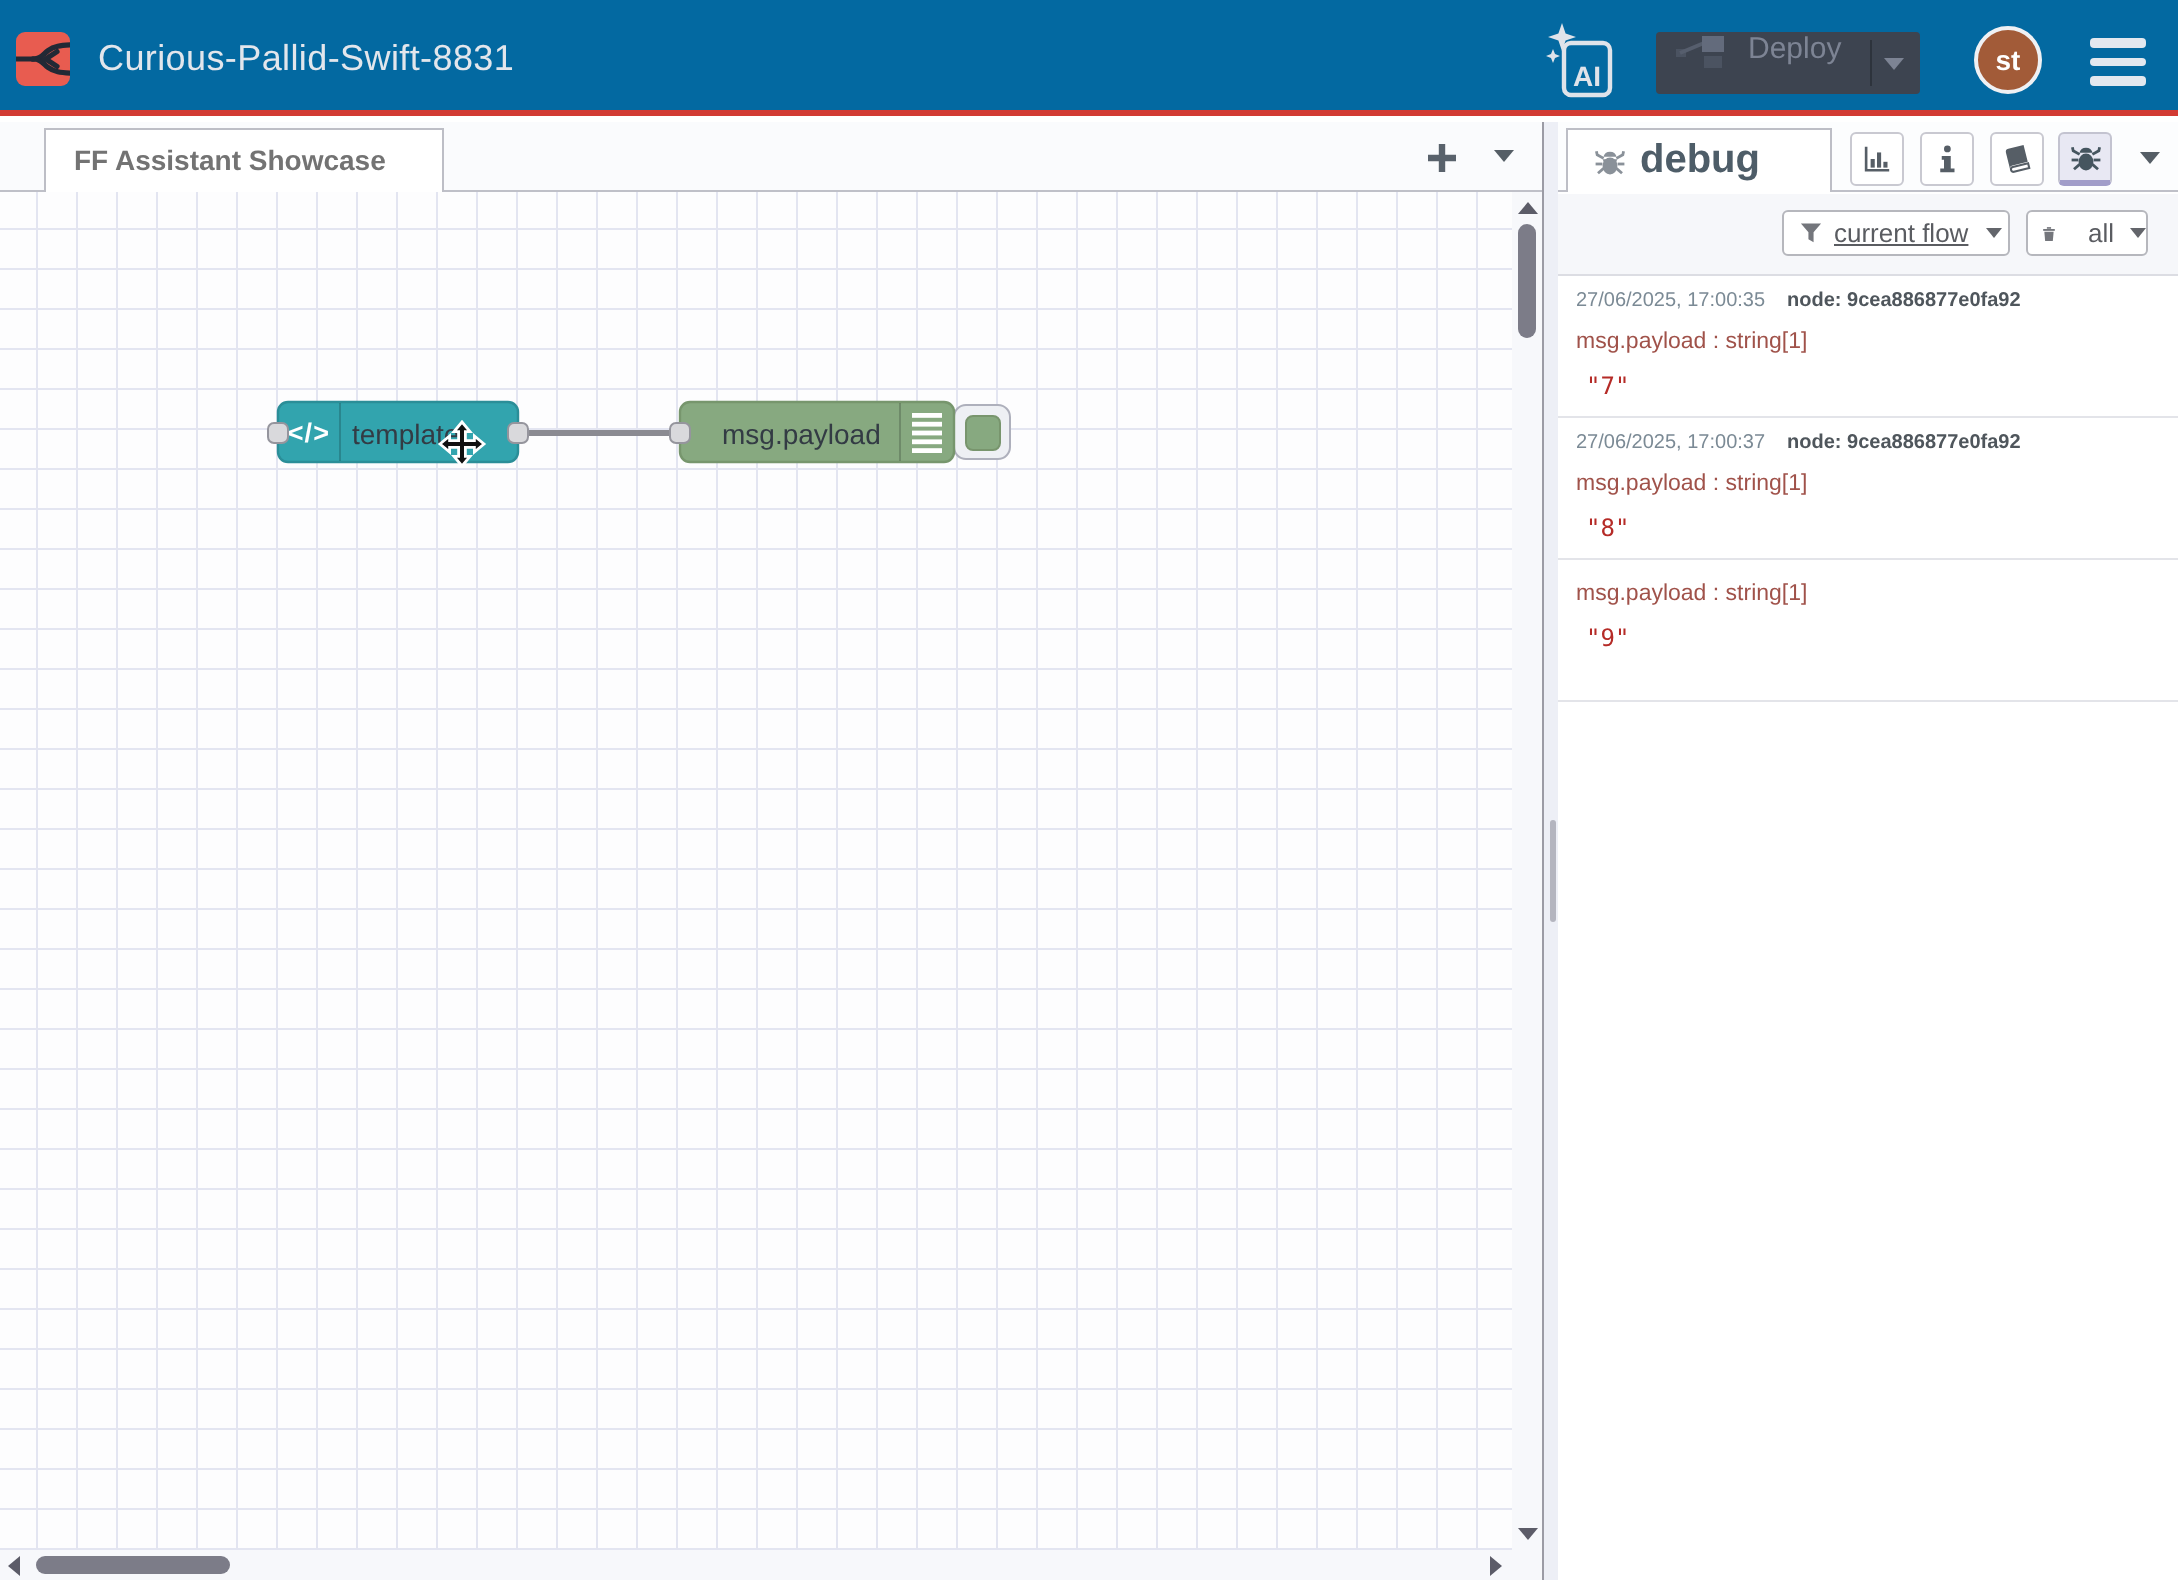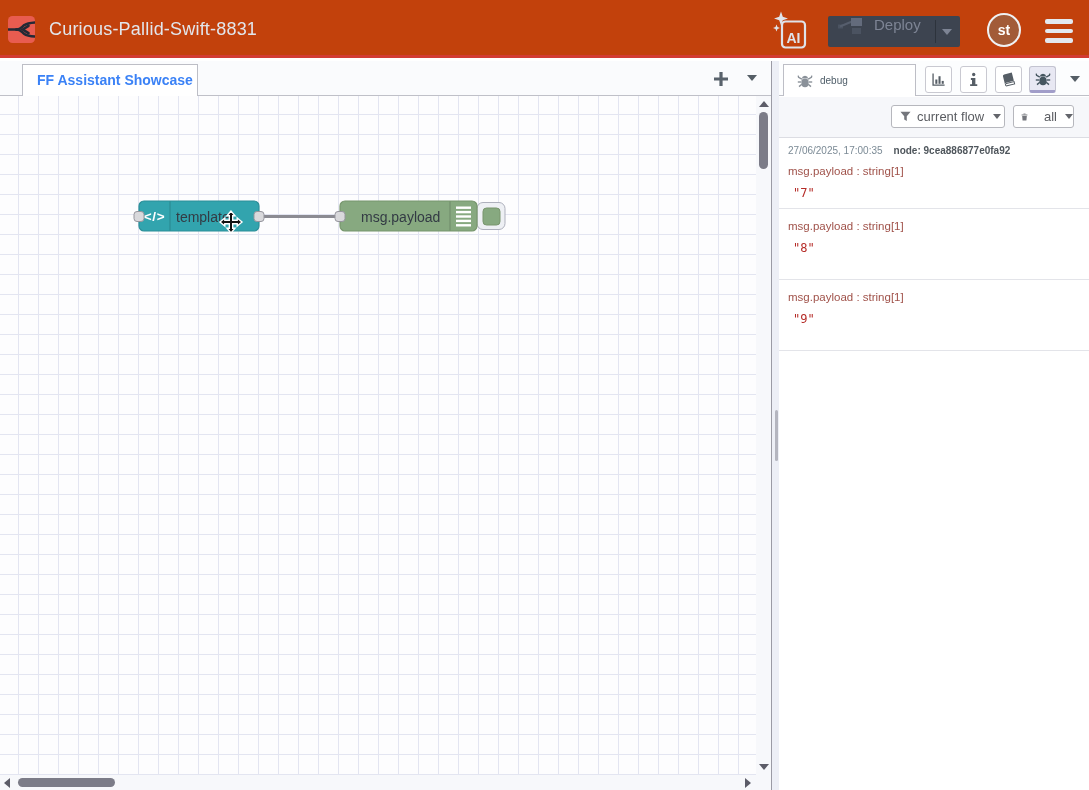--- a/index.html
+++ b/index.html
@@ -1,39 +1,39 @@
 <!DOCTYPE html>
 <html><head>
 <meta charset="utf-8">
 <style>
   * { margin:0; padding:0; box-sizing:border-box; }
   html,body { width:1089px; height:790px; overflow:hidden; }
   body { font-family:"Liberation Sans","DejaVu Sans",sans-serif; }
   .app { position:relative; width:1089px; height:790px; background:#fff; overflow:hidden; }
 
   
-  .header { position:absolute; left:0; top:0; width:1089px; height:58px; background:#c2410c; border-bottom:3px solid #d23b33; }
+  .header { position:absolute; left:0; top:0; width:1089px; height:58px; background:#0369a1; border-bottom:3px solid #d23b33; }
   .logo { position:absolute; left:8px; top:16px; width:27px; height:27px; }
   .app-title { position:absolute; left:49px; top:0; height:58px; line-height:58px; color:#e2e6ec; font-size:18px; font-weight:400; letter-spacing:0.2px; }
   .ai-btn { position:absolute; left:771px; top:11px; width:36px; height:38px; cursor:pointer; }
   .deploy-btn { position:absolute; left:828px; top:16px; width:132px; height:31px; background:#3d4450; border-radius:2px; display:flex; }
   .deploy-icon { margin-left:10px; }
   .deploy-label { color:#7d8494; font-size:15px; margin-left:10px; }
   .deploy-split { position:absolute; left:107px; top:4px; width:1px; height:23px; background:rgba(0,0,0,0.25); }
   .deploy-caret { position:absolute; left:114px; top:13px; width:0; height:0; border-left:5px solid transparent; border-right:5px solid transparent; border-top:6px solid #7d8494; }
   .avatar { position:absolute; left:987px; top:13px; width:34px; height:34px; border-radius:50%; background:#a25b38; border:2px solid #eff1f4; color:#fff; font-weight:bold; font-size:14px; display:flex; align-items:center; justify-content:center; }
   .hamburger { position:absolute; left:1045px; top:19px; width:28px; height:24px; cursor:pointer; }
   .hamburger span { position:absolute; left:0; width:28px; height:4.5px; border-radius:2px; background:#e3e8ef; }
   .hamburger span:nth-child(1){ top:0; }
   .hamburger span:nth-child(2){ top:9.5px; }
   .hamburger span:nth-child(3){ top:19px; }
 
   
   .tabbar { position:absolute; left:0; top:61px; width:771px; height:35px; background:#fafbfd; border-bottom:1px solid #bfc0c8; }
-  .flow-tab { position:absolute; left:22px; top:3px; width:176px; height:32px; background:#fff; border:1px solid #bdbec6; border-bottom:none; line-height:30px; padding-left:14px; font-size:14px; font-weight:bold; color:#3b82f6; }
+  .flow-tab { position:absolute; left:22px; top:3px; width:200px; height:32px; background:#fff; border:1px solid #bdbec6; border-bottom:none; line-height:30px; padding-left:14px; font-size:14px; font-weight:bold; color:#737373; }
   .tab-add-btn { position:absolute; left:708px; top:66px; width:26px; height:26px; text-align:center; cursor:pointer; }
   .tab-menu-btn { position:absolute; left:741px; top:69px; width:22px; height:20px; cursor:pointer; }
   .tri-down { width:0; height:0; border-left:5.5px solid transparent; border-right:5.5px solid transparent; border-top:6.5px solid #555e66; }
   .tab-menu-btn .tri-down { margin:6px auto 0; }
 
   
   .canvas { position:absolute; left:0; top:96px; width:756px; height:679px; background:#fdfdfe;
     background-image:linear-gradient(to right,#e3e5f1 1px,transparent 1px),linear-gradient(to bottom,#e3e5f1 1px,transparent 1px);
     background-size:20px 20px; background-position:18px 18px; }
   .canvas svg { position:absolute; left:0; top:0; }
@@ -50,29 +50,29 @@
 
   
   .splitter { position:absolute; left:771px; top:61px; width:8px; height:729px; background:#edeff6; border-left:1px solid #9b9ba5; cursor:col-resize; }
   .splitter .grip { position:absolute; left:2.5px; top:349px; width:3px; height:51px; border-radius:2px; background:#b4b5bf; }
 
   
   .sidebar { position:absolute; left:779px; top:61px; width:310px; height:729px; background:#fff; }
   .sb-tabbar { position:absolute; left:0; top:0; width:310px; height:35px; background:#fcfdfe; border-bottom:1px solid #bfc0c8; }
   .sb-tab { position:absolute; left:4px; top:3px; width:133px; height:32px; background:#fff; border:1px solid #bdbec6; border-bottom:none; display:flex; align-items:center; }
   .sb-tab .bug { margin-left:13px; }
-  .sb-tab-label { margin-left:7px; font-size:10px; font-weight:normal; color:#4e5d68; }
+  .sb-tab-label { margin-left:7px; font-size:20px; font-weight:bold; color:#4e5d68; }
   .sb-iconbtn { position:absolute; top:5px; width:27px; height:27px; background:#fff; border:1px solid #c9c9d1; border-radius:3px; display:flex; align-items:center; justify-content:center; cursor:pointer; }
   .sb-iconbtn.active { background:#e8e8f3; border-color:#c3c3d0; border-bottom:3px solid #a19dc9; }
   .sb-caret { position:absolute; left:291px; top:15px; }
 
   .sb-toolbar { position:absolute; left:0; top:36px; width:310px; height:40px; background:#f6f7fa; }
   .filter-btn { position:absolute; top:8px; height:23px; background:#fff; border:1px solid #b6b7bd; border-radius:3px; display:flex; align-items:center; font-size:13px; color:#5a5c61; cursor:pointer; white-space:nowrap; }
   .filter-btn .tri { width:0; height:0; border-left:4.5px solid transparent; border-right:4.5px solid transparent; border-top:5px solid #63656b; }
-  #btn-filter { left:112px; width:114px; }
+  #btn-filter { left:112px; width:114px;text-decoration:underline; }
   #btn-clear { left:234px; width:61px; }
 
   .messages { position:absolute; left:0; top:76px; width:310px; bottom:0; background:#fff; border-top:1px solid #dcdde3; }
   .dbg-msg { position:relative; height:71px; border-bottom:1px solid #e3e4e9; background:#fff; padding:5px 9px 0 9px; }
   .dbg-meta { font-size:10px; height:16px; line-height:16px; white-space:nowrap; }
   .dbg-ts { color:#7b8a95; }
   .dbg-node { color:#4f565c; font-weight:bold; margin-left:11px; }
   .dbg-path { margin-top:4px; font-size:11.5px; height:16px; line-height:16px; color:#a0524a; }
   .dbg-value { margin-top:6px; font-family:"DejaVu Sans Mono",monospace; font-size:12px; height:16px; line-height:16px; color:#b52b27; padding-left:5px; }
 </style>
@@ -267,20 +267,23 @@
 
     <div class="messages">
       <div class="dbg-msg">
         <div class="dbg-meta">
           <span class="dbg-ts">27/06/2025, 17:00:35</span><span class="dbg-node">node: 9cea886877e0fa92</span>
         </div>
         <div class="dbg-path">msg.payload : string[1]</div>
         <div class="dbg-value">"7"</div>
       </div>
       <div class="dbg-msg">
+        <div class="dbg-meta">
+          <span class="dbg-ts">27/06/2025, 17:00:37</span><span class="dbg-node">node: 9cea886877e0fa92</span>
+        </div>
         <div class="dbg-path">msg.payload : string[1]</div>
         <div class="dbg-value">"8"</div>
       </div>
       <div class="dbg-msg">
         <div class="dbg-path">msg.payload : string[1]</div>
         <div class="dbg-value">"9"</div>
       </div>
     </div>
   </div>
 

